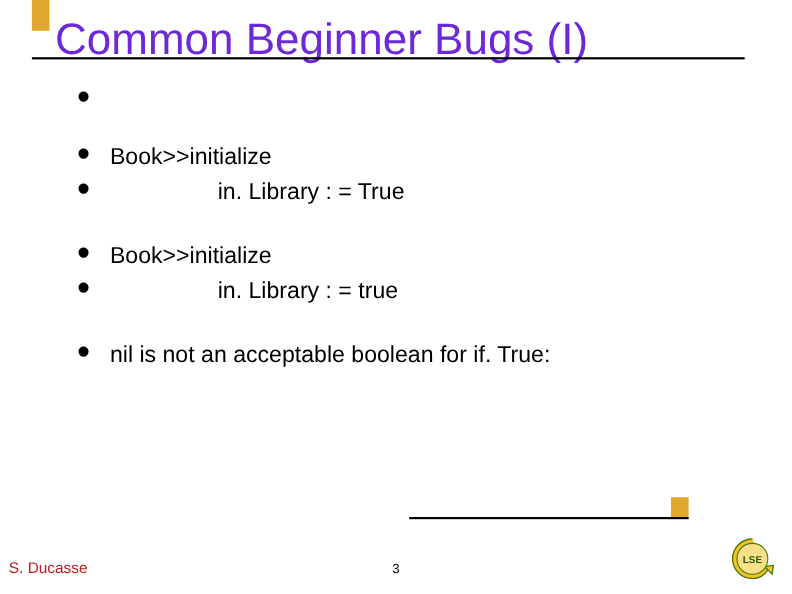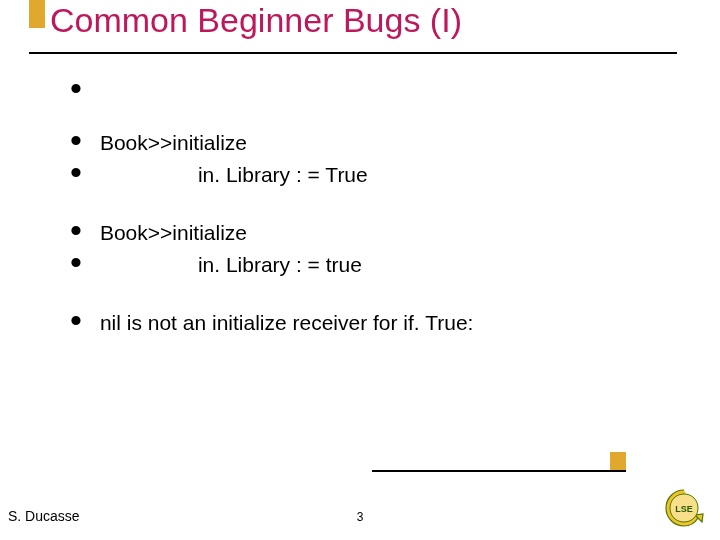--- a/index.html
+++ b/index.html
@@ -16,24 +16,24 @@
     position: absolute;
     left: 29px;
     top: 0;
     width: 16px;
     height: 28px;
     background: #e0a92e;
   }
   .title {
     position: absolute;
     left: 50px;
-    top: 2px;
-    font-size: 34px;
+    top: 14px;
+    font-size: 40px;
     line-height: 1.1;
-    color: #be185d;
+    color: #6d28d9;
   }
   .title-underline {
     position: absolute;
     left: 29px;
     top: 52px;
     height: 0;
     width: 648px;
     border-top: 2px solid #000;
   }
   .content {
@@ -61,21 +61,21 @@
   .indent {
     padding-left: 98px;
   }
   .gap-small { height: 6px; }
   .gap-large { height: 32px; }
   .footer-author {
     position: absolute;
     left: 8px;
     bottom: 16px;
     font-size: 14px;
-    color: #000000;
+    color: #b91c1c;
     text-align: right;
   }
   .footer-bar {
     position: absolute;
     left: 372px;
     top: 470px;
     width: 254px;
     border-top: 2px solid #000;
   }
   .accent-bottom {
@@ -138,21 +138,21 @@
   <div class="gap-small"></div>
   <div class="bullet-row">
     <div class="dot">•</div>
     <div class="bullet-text indent">in. Library : = true</div>
   </div>
 
   <div class="gap-large"></div>
 
   <div class="bullet-row">
     <div class="dot">•</div>
-    <div class="bullet-text">nil is not an initialize receiver for if. True:</div>
+    <div class="bullet-text">nil is not an acceptable boolean for if. True:</div>
   </div>
 
 </div>
 
 <div class="accent-bottom"></div>
 <div class="footer-bar"></div>
 
 <div class="footer-author">S. Ducasse</div>
 <div class="page-number">3</div>
 

